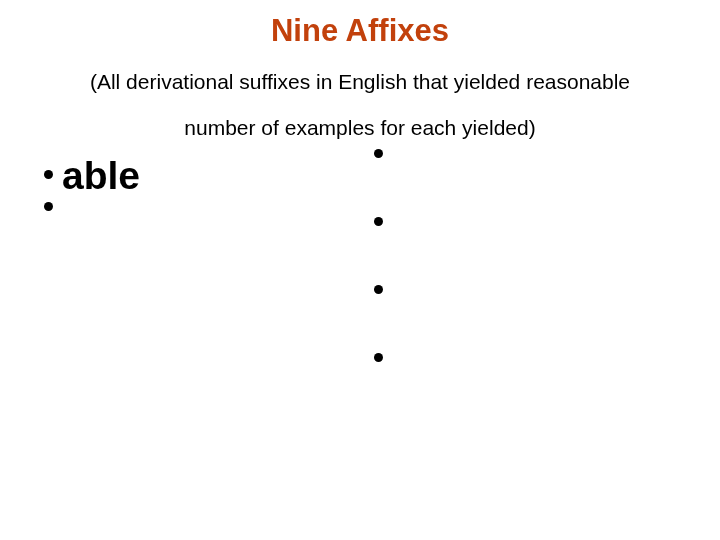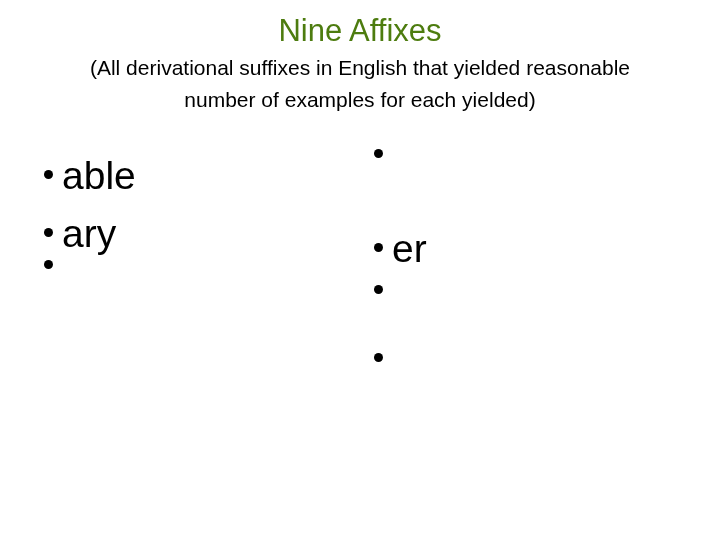--- a/index.html
+++ b/index.html
@@ -27,29 +27,29 @@
   .title-block {
     position: absolute;
     left: 0;
     top: 12px;
     width: 720px;
     text-align: center;
   }
 
   .slide-title {
     font-size: 31px;
-    font-weight: 400;
+    font-weight: 700;
     line-height: 38px;
     letter-spacing: 0px;
-    color: #4d7c0f;
+    color: #c2410c;
     margin: 0;
   }
 
   .subtitle {
-    margin: 4px;
+    margin: 18px;
     padding: 0 10px;
     font-size: 21px;
     font-weight: 400;
     line-height: 28px;
     color: #000000;
   }
 
   
   .columns {
     position: absolute;
@@ -64,21 +64,21 @@
     top: 0;
   }
 
   .col-left  { left: 44px;  }
   .col-right { left: 374px; }
 
   .bullet-item {
     display: flex;
     align-items: baseline;
     font-size: 39px;
-    font-weight: 400;
+    font-weight: 700;
     color: #000000;
     white-space: nowrap;
   }
 
   .col-left  .bullet-item { height: 58px; }
   .col-right .bullet-item { height: 68px; }
 
   .bullet-dot {
     display: inline-block;
     width: 9px;
@@ -114,41 +114,36 @@
 
   <div class="columns">
 
     <ul class="bullet-col col-left" style="list-style:none;margin:0;padding:0;">
 
       <li class="bullet-item">
         <span class="bullet-dot"></span>
         <span class="bullet-text">able</span>
       </li>
 
-      <li class="bullet-item">
-        <span class="bullet-dot"></span>
-        <span class="bullet-text">ary</span>
-      </li>
 
 
 
       <li class="bullet-item">
         <span class="bullet-dot"></span>
       </li>
     </ul>
 
     <ul class="bullet-col col-right" style="list-style:none;margin:0;padding:0;">
 
       <li class="bullet-item">
         <span class="bullet-dot"></span>
       </li>
 
       <li class="bullet-item">
         <span class="bullet-dot"></span>
-        <span class="bullet-text">er</span>
       </li>
 
       <li class="bullet-item">
         <span class="bullet-dot"></span>
       </li>
 
       <li class="bullet-item">
         <span class="bullet-dot"></span>
       </li>
     </ul>

